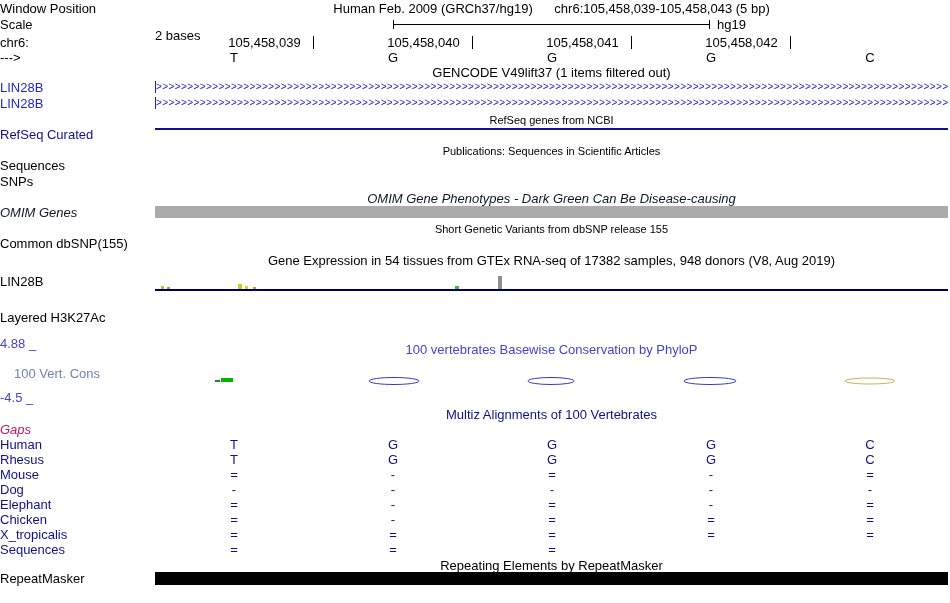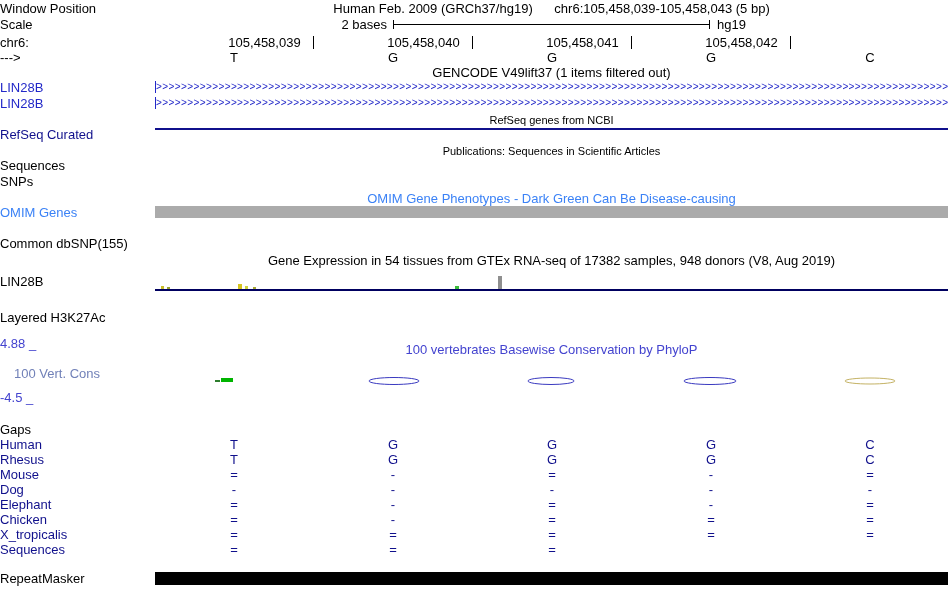--- a/index.html
+++ b/index.html
@@ -7,22 +7,22 @@
   .gb { position:relative; width:950px; height:603px; background:#fff; overflow:hidden;
         font-family:"Liberation Sans", sans-serif; color:#000; }
   .abs { position:absolute; }
   .lbl { position:absolute; left:0; width:150px; text-align:left; font-size:13px;
          line-height:15px; white-space:nowrap; }
   .ctr { position:absolute; left:155px; width:793px; text-align:center; font-size:13px;
          line-height:15px; white-space:nowrap; }
   .sm  { font-size:11px; line-height:13px; }
   .navy { color:#10108c; }
   .blue { color:#2228c8; }
-  .green { color:#3b82f6; }
-  .orange { color:#000000; }
+  .green { color:#0f172a;font-style:italic; }
+  .orange { color:#be185d;font-style:italic; }
   .pblue { color:#4343cf; }
   .consgray { color:#7181b8; }
   .tick { position:absolute; width:1px; height:13px; background:#000; }
   .rnum { position:absolute; width:95px; text-align:center; font-size:13px; line-height:15px; }
   .base { position:absolute; width:30px; text-align:center; font-size:13px; line-height:15px; }
   .arrows { position:absolute; left:155px; width:793px; height:12px; overflow:hidden;
             color:#2228c8; font-size:10px; line-height:12px; letter-spacing:0.4px;
             border-left:1px solid #2228c8; white-space:nowrap; }
   .mrow { position:absolute; left:0; width:950px; height:15px; }
   .mcell { position:absolute; width:30px; text-align:center; font-size:13px; line-height:15px; color:#10108c; }
@@ -33,21 +33,21 @@
 
 <div class="gb">
 
   <div class="lbl" style="top:1px">Window Position</div>
   <div class="ctr" style="top:1px">
     <span>Human Feb. 2009 (GRCh37/hg19)</span>
     <span style="margin-left:18px">chr6:105,458,039-105,458,043 (5 bp)</span>
   </div>
 
   <div class="lbl" style="top:17px">Scale</div>
-  <div class="abs" style="top:17px;left:155px;width:232px;text-align:right;font-size:13px;line-height:15px">2 bases</div>
+  <div class="abs" style="top:28px;left:155px;width:232px;text-align:left;font-size:13px;line-height:15px">2 bases</div>
   <div class="abs" style="top:24px;left:393px;width:317px;height:1px;background:#000"></div>
   <div class="abs" style="top:20px;left:393px;width:1px;height:9px;background:#000"></div>
   <div class="abs" style="top:20px;left:709px;width:1px;height:9px;background:#000"></div>
   <div class="abs" style="top:17px;left:717px;font-size:13px;line-height:15px">hg19</div>
 
   <div class="lbl" style="top:35px">chr6:</div>
   <div class="rnum" style="top:35px;left:217px">105,458,039</div>
   <div class="rnum" style="top:35px;left:376px">105,458,040</div>
   <div class="rnum" style="top:35px;left:535px">105,458,041</div>
   <div class="rnum" style="top:35px;left:694px">105,458,042</div>
@@ -74,20 +74,21 @@
   <div class="lbl navy" style="top:127px">RefSeq Curated</div>
 
   <div class="ctr sm" style="top:145px">Publications: Sequences in Scientific Articles</div>
   <div class="lbl" style="top:158px">Sequences</div>
   <div class="lbl" style="top:174px">SNPs</div>
 
   <div class="ctr green" style="top:191px">OMIM Gene Phenotypes - Dark Green Can Be Disease-causing</div>
   <div class="abs" style="top:206px;left:155px;width:793px;height:12px;background:#ababab"></div>
   <div class="lbl green" style="top:205px">OMIM Genes</div>
 
+  <div class="ctr sm" style="top:223px">Short Genetic Variants from dbSNP release 155</div>
   <div class="lbl" style="top:236px">Common dbSNP(155)</div>
 
   <div class="ctr" style="top:253px">Gene Expression in 54 tissues from GTEx RNA-seq of 17382 samples, 948 donors (V8, Aug 2019)</div>
   <div class="lbl" style="top:274px">LIN28B</div>
   <div class="abs" style="top:289px;left:155px;width:793px;height:2px;background:#000060"></div>
   <div class="abs" style="top:286px;left:161px;width:3px;height:3px;background:#c9bd2a"></div>
   <div class="abs" style="top:287px;left:167px;width:3px;height:2px;background:#9aa12e"></div>
   <div class="abs" style="top:284px;left:238px;width:4px;height:5px;background:#d6c41f"></div>
   <div class="abs" style="top:286px;left:245px;width:3px;height:3px;background:#cfd23f"></div>
   <div class="abs" style="top:287px;left:253px;width:3px;height:2px;background:#a8a832"></div>
@@ -102,20 +103,21 @@
   <svg class="abs" style="top:370px;left:155px" width="793" height="24">
     <rect x="60" y="10" width="5" height="2" fill="#2d7d2d"></rect>
     <rect x="66" y="8" width="12" height="4" fill="#00b400"></rect>
     <ellipse cx="239" cy="11" rx="25" ry="3.5" stroke="#3a3ac0" fill="none"></ellipse>
     <ellipse cx="396" cy="11" rx="23" ry="3.5" stroke="#3a3ac0" fill="none"></ellipse>
     <ellipse cx="555" cy="11" rx="26" ry="3.5" stroke="#3a3ac0" fill="none"></ellipse>
     <ellipse cx="715" cy="11" rx="25" ry="3" stroke="#c4b264" fill="none"></ellipse>
   </svg>
   <div class="lbl pblue" style="top:390px">-4.5 _</div>
 
+  <div class="ctr navy" style="top:407px">Multiz Alignments of 100 Vertebrates</div>
 
   <div class="mrow" style="top:422px">
     <span class="lbl orange">Gaps</span>
     <span class="mcell c0"></span>
     <span class="mcell c1"></span>
     <span class="mcell c2"></span>
     <span class="mcell c3"></span>
     <span class="mcell c4"></span>
   </div>
   <div class="mrow" style="top:437px">
@@ -176,16 +178,17 @@
   </div>
   <div class="mrow" style="top:542px">
     <span class="lbl navy">Sequences</span>
     <span class="mcell c0">=</span>
     <span class="mcell c1">=</span>
     <span class="mcell c2">=</span>
     <span class="mcell c3"></span>
     <span class="mcell c4"></span>
   </div>
 
+  <div class="ctr" style="top:558px">Repeating Elements by RepeatMasker</div>
   <div class="abs" style="top:572px;left:155px;width:793px;height:13px;background:#000"></div>
   <div class="lbl" style="top:571px">RepeatMasker</div>
 
 </div>
 
 </body></html>

